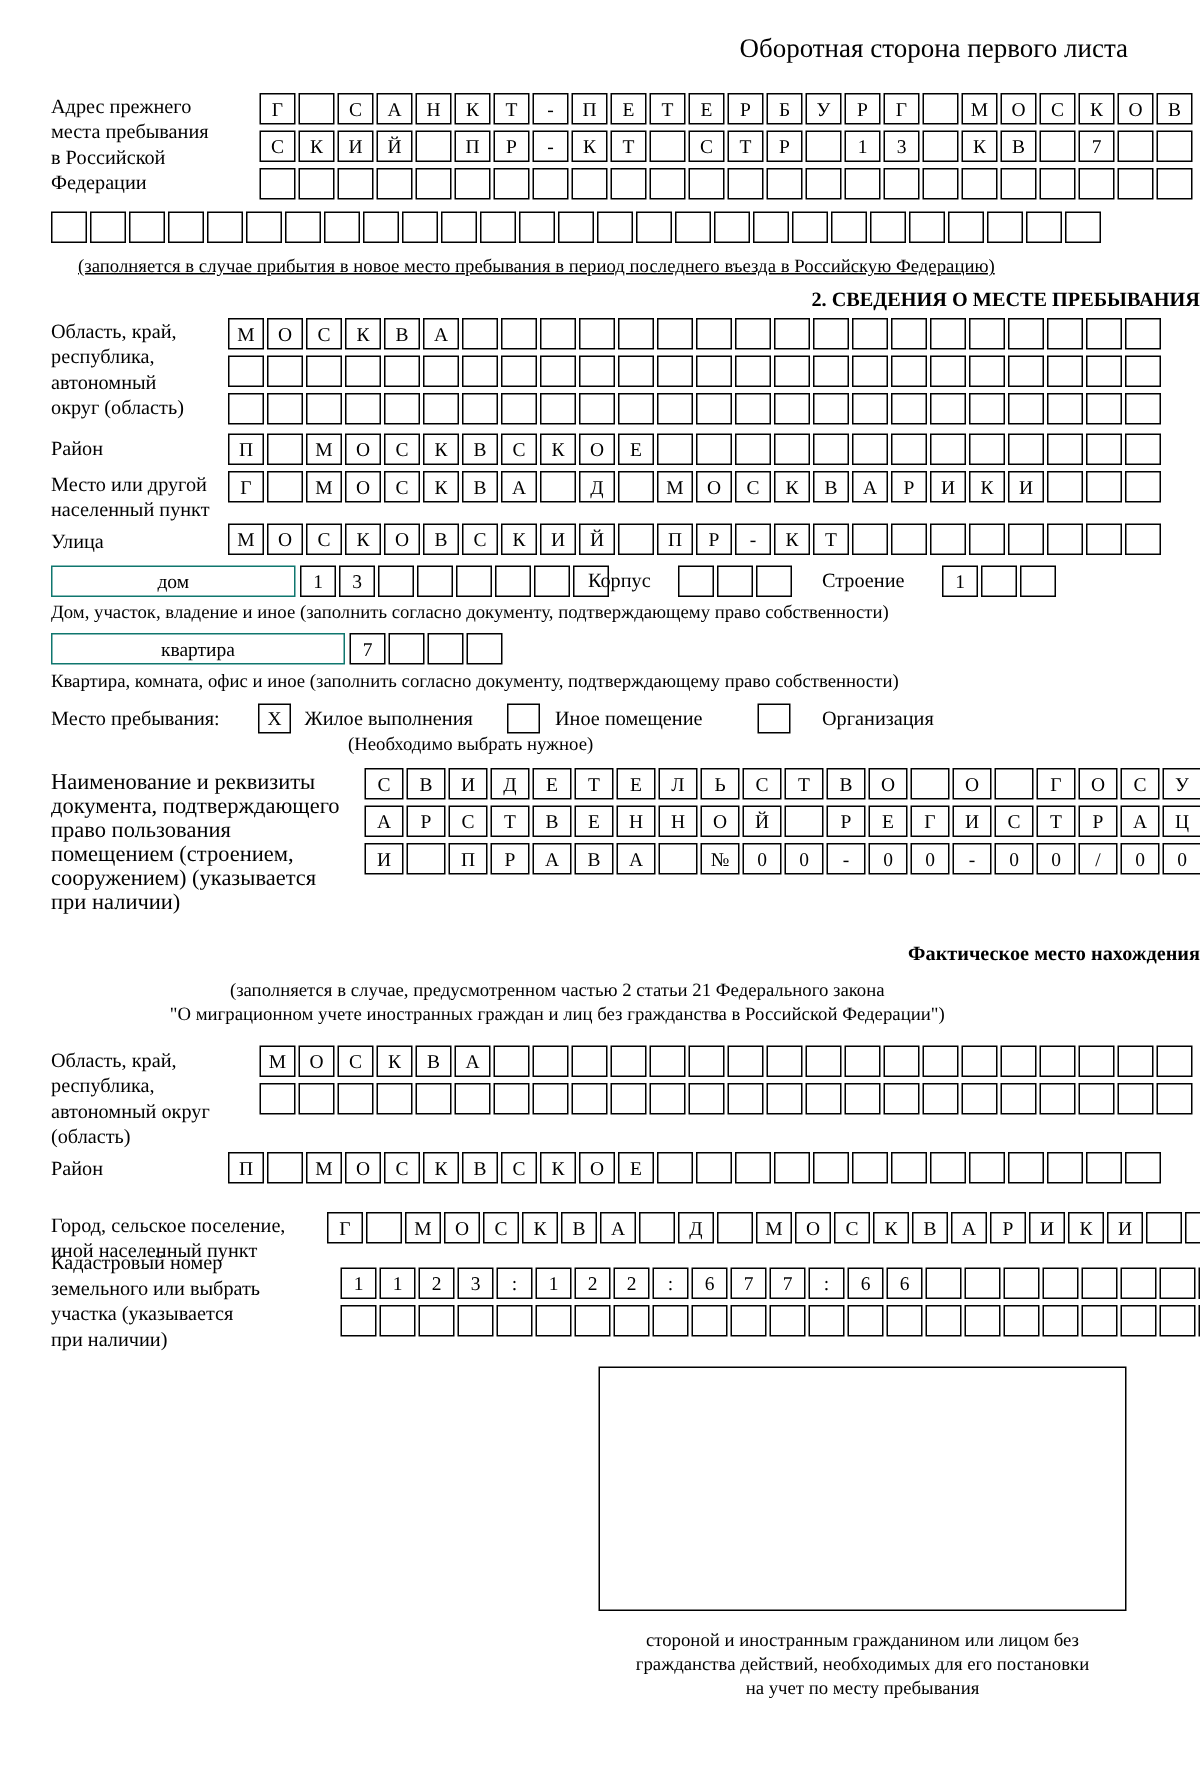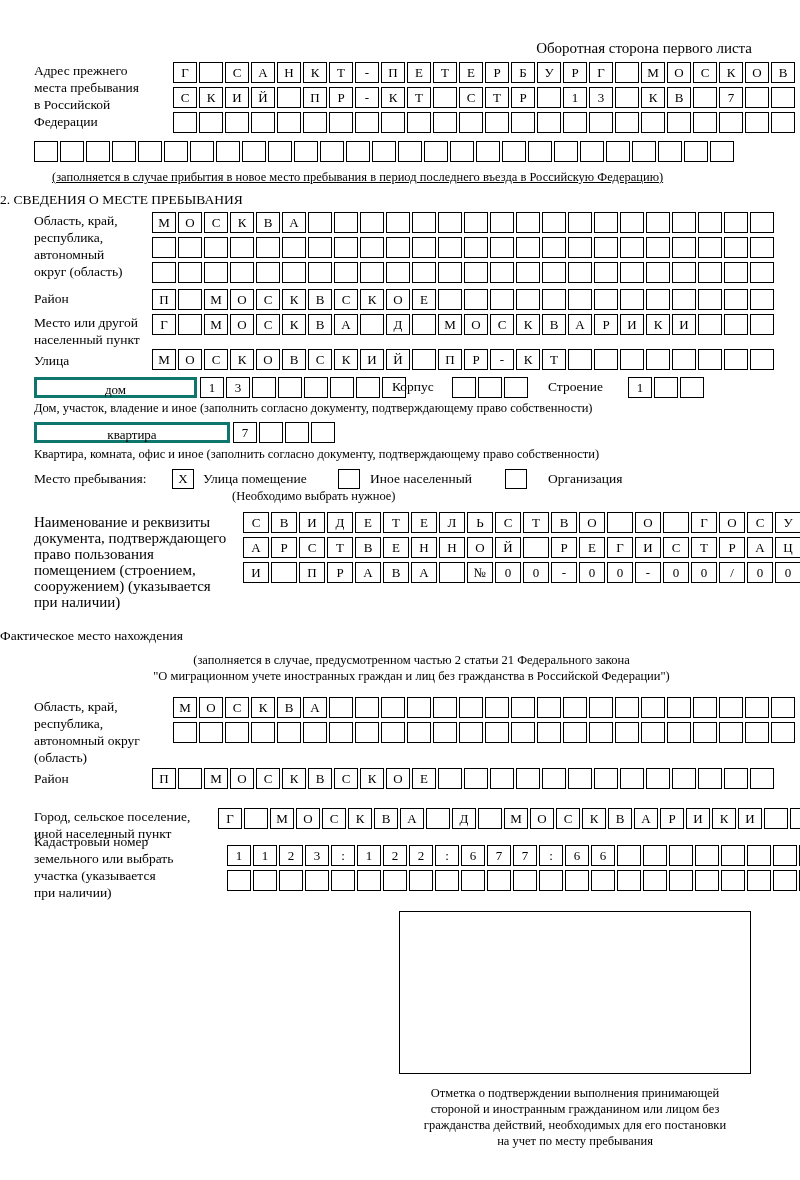--- a/index.html
+++ b/index.html
@@ -17,22 +17,21 @@
   }
   .page {
     position: relative;
     width: 800px;
     height: 1180px;
   }
   .abs { position: absolute; }
 
   .hdr-right {
     top: 22px; right: 48px;
-    font-size: 15px;
-    margin-top: 18px;
+    font-size: 18px;
   }
 
   .lbl {
     font-size: 13.5px;
     line-height: 17px;
   }
   .lbl-sm { font-size: 15px; line-height: 16px; }
 
   
   .cells {
@@ -47,21 +46,21 @@
     box-sizing: border-box;
     font-size: 13px;
     line-height: 19px;
     text-align: center;
     font-family: "Liberation Serif", serif;
     background: #fff;
   }
   .cell.wide { width: 26px; }
 
   .boxline {
-    border: 3px solid #0f766e;
+    border: 1px solid #0f766e;
     box-sizing: border-box;
     height: 21px;
     font-size: 13px;
     line-height: 19px;
     text-align: center;
   }
 
   .note {
     font-size: 12.5px;
   }
@@ -81,22 +80,22 @@
     border: 1px solid #000;
     box-sizing: border-box;
   }
   .caption {
     font-size: 12.5px;
     line-height: 16px;
     text-align: center;
   }
   .title-center {
     font-size: 13.5px;
-    font-weight: normal;
-    text-align: left;
+    font-weight: bold;
+    text-align: right;
     width: 100%;
   }
 </style>
 </head>
 <body>
 
 <div class="page">
 
   <div class="abs hdr-right">Оборотная сторона первого листа</div>
 
@@ -421,23 +420,23 @@
   <div class="abs cells" id="s2-flat" style="left:233px; top:422px;">
       <div class="cell">7</div>
       <div class="cell"></div>
       <div class="cell"></div>
       <div class="cell"></div>
     </div>
   <div class="abs note" style="left:34px; top:447px;">Квартира, комната, офис и иное (заполнить согласно документу, подтверждающему право собственности)</div>
 
   <div class="abs lbl" style="left:34px; top:470px;">Место пребывания:</div>
   <div class="abs checkbox" style="left:172px; top:469px;">X</div>
-  <div class="abs lbl" style="left:203px; top:470px;">Улица помещение</div>
+  <div class="abs lbl" style="left:203px; top:470px;">Жилое выполнения</div>
   <div class="abs checkbox" style="left:338px; top:469px;"></div>
-  <div class="abs lbl" style="left:370px; top:470px;">Иное населенный</div>
+  <div class="abs lbl" style="left:370px; top:470px;">Иное помещение</div>
   <div class="abs checkbox" style="left:505px; top:469px;"></div>
   <div class="abs lbl" style="left:548px; top:470px;">Организация</div>
   <div class="abs note" style="left:232px; top:489px;">(Необходимо выбрать нужное)</div>
 
   <div class="abs lbl-sm" style="left:34px; top:514px; width:215px;">
     <div>Наименование и реквизиты</div>
     <div>документа, подтверждающего</div>
     <div>право пользования</div>
     <div>помещением (строением,</div>
     <div>сооружением) (указывается</div>
@@ -504,21 +503,21 @@
       <div class="cell wide">0</div>
       <div class="cell wide">-</div>
       <div class="cell wide">0</div>
       <div class="cell wide">0</div>
       <div class="cell wide">/</div>
       <div class="cell wide">0</div>
       <div class="cell wide">0</div>
     </div>
 
   <div class="abs title-center" style="left:0; top:628px;">Фактическое место нахождения</div>
-  <div class="abs caption" style="left:0; top:652px; width:743px;margin-left:40px;">
+  <div class="abs caption" style="left:0; top:652px; width:743px;">
     <div>(заполняется в случае, предусмотренном частью 2 статьи 21 Федерального закона</div>
     <div>"О миграционном учете иностранных граждан и лиц без гражданства в Российской Федерации")</div>
   </div>
 
   <div class="abs lbl" style="left:34px; top:698px; width:150px;">
     <div>Область, край,</div>
     <div>республика,</div>
     <div>автономный округ</div>
     <div>(область)</div>
   </div>
@@ -685,19 +684,18 @@
       <div class="cell"></div>
       <div class="cell"></div>
       <div class="cell"></div>
       <div class="cell"></div>
       <div class="cell"></div>
       <div class="cell"></div>
     </div>
 
   <div class="abs bigbox" style="left:399px; top:911px; width:352px; height:163px;"></div>
   <div class="abs caption" style="left:399px; top:1085px; width:352px;">
-    <div>Отметка о подтверждении выполнения принимающей</div>
     <div>стороной и иностранным гражданином или лицом без</div>
     <div>гражданства действий, необходимых для его постановки</div>
     <div>на учет по месту пребывания</div>
   </div>
 
 </div>
 
 </body></html>

